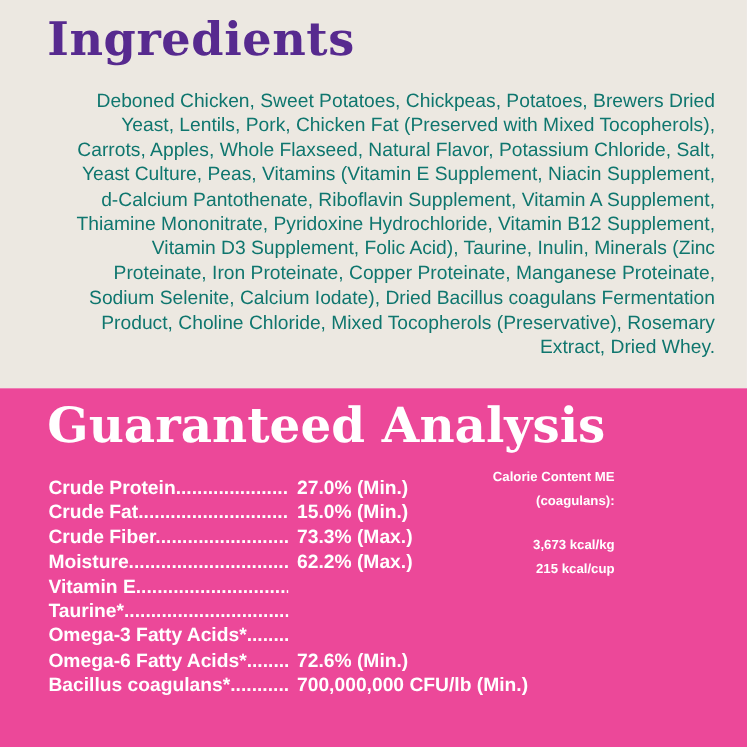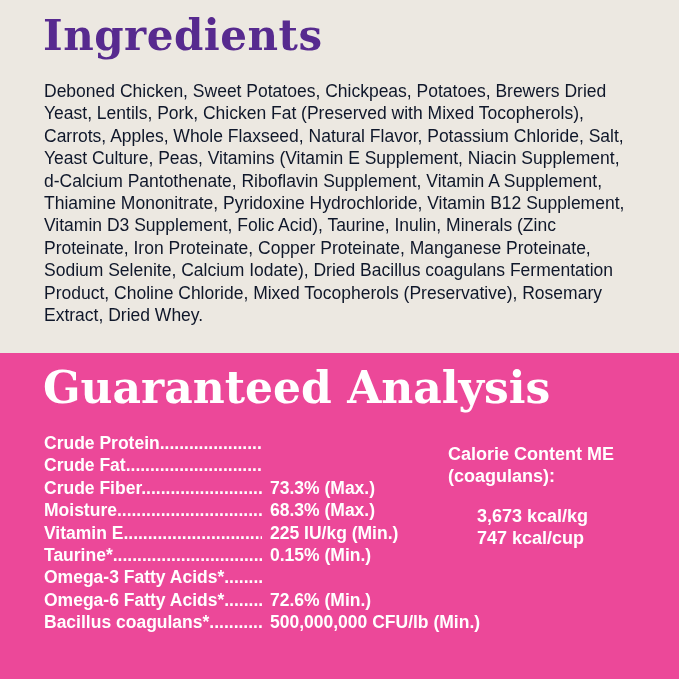--- a/index.html
+++ b/index.html
@@ -3,20 +3,21 @@
 <meta charset="utf-8">
 <style>
   html, body { margin: 0; padding: 0; }
   .page {
     position: relative;
     width: 679px;
     height: 679px;
     overflow: hidden;
     font-family: "Liberation Sans", sans-serif;
     box-shadow: inset 0 0 0 3px rgba(255,255,255,0.5);
+    text-align: right;
   }
   .top-section {
     position: relative;
     width: 679px;
     height: 353px;
     background: #ECE8E1;
   }
   .ingredients-heading {
     position: absolute;
     left: 43px;
@@ -30,21 +31,21 @@
     color: #572A8F;
   }
   .ingredients-body {
     position: absolute;
     left: 44px;
     top: 80px;
     width: 606px;
     margin: 0;
     font-size: 17.5px;
     line-height: 22.4px;
-    color: #0f172a;
+    color: #0f766e;
     white-space: pre-line;
   }
   .bottom-section {
     position: relative;
     width: 679px;
     height: 378px;
     background: #ec4899;
     padding-left: 22px;
   }
   .ga-heading {
@@ -75,23 +76,23 @@
     width: 218px;
     margin-right: 8px;
     white-space: nowrap;
     overflow: hidden;
     flex: none;
   }
   .ga-value { white-space: nowrap; }
   .calorie-block {
     position: absolute;
     left: 448px;
-    top: 90px;
+    top: 69px;
     color: #FFFFFF;
-    font-size: 18px;
+    font-size: 12px;
     font-weight: bold;
     line-height: 22.4px;
   }
   .calorie-values { margin-top: 17px; margin-left: 29px; }
 </style>
 </head>
 <body>
 
 <div class="page">
 
@@ -109,56 +110,56 @@
 Product, Choline Chloride, Mixed Tocopherols (Preservative), Rosemary
 Extract, Dried Whey.</p>
   </div>
 
   <div class="bottom-section">
     <h2 class="ga-heading">Guaranteed Analysis</h2>
 
     <div class="ga-table" id="ga-rows">
         <div class="ga-row">
           <span class="ga-left">Crude Protein..........................</span>
+          <span class="ga-value">27.0% (Min.)</span>
         </div>
         <div class="ga-row">
           <span class="ga-left">Crude Fat................................</span>
+          <span class="ga-value">15.0% (Min.)</span>
         </div>
         <div class="ga-row">
           <span class="ga-left">Crude Fiber..............................</span>
           <span class="ga-value">73.3% (Max.)</span>
         </div>
         <div class="ga-row">
           <span class="ga-left">Moisture..................................</span>
-          <span class="ga-value">68.3% (Max.)</span>
+          <span class="ga-value">62.2% (Max.)</span>
         </div>
         <div class="ga-row">
           <span class="ga-left">Vitamin E................................</span>
-          <span class="ga-value">225 IU/kg (Min.)</span>
         </div>
         <div class="ga-row">
           <span class="ga-left">Taurine*..................................</span>
-          <span class="ga-value">0.15% (Min.)</span>
         </div>
         <div class="ga-row">
           <span class="ga-left">Omega-3 Fatty Acids*..............</span>
         </div>
         <div class="ga-row">
           <span class="ga-left">Omega-6 Fatty Acids*..............</span>
           <span class="ga-value">72.6% (Min.)</span>
         </div>
         <div class="ga-row">
           <span class="ga-left">Bacillus coagulans*..................</span>
-          <span class="ga-value">500,000,000 CFU/lb (Min.)</span>
+          <span class="ga-value">700,000,000 CFU/lb (Min.)</span>
         </div>
       </div>
 
     <div class="calorie-block">
       <div>Calorie Content ME</div>
       <div>(coagulans):</div>
       <div class="calorie-values">
         <div>3,673 kcal/kg</div>
-        <div>747 kcal/cup</div>
+        <div>215 kcal/cup</div>
       </div>
     </div>
   </div>
 
 </div>
 
 </body></html>

